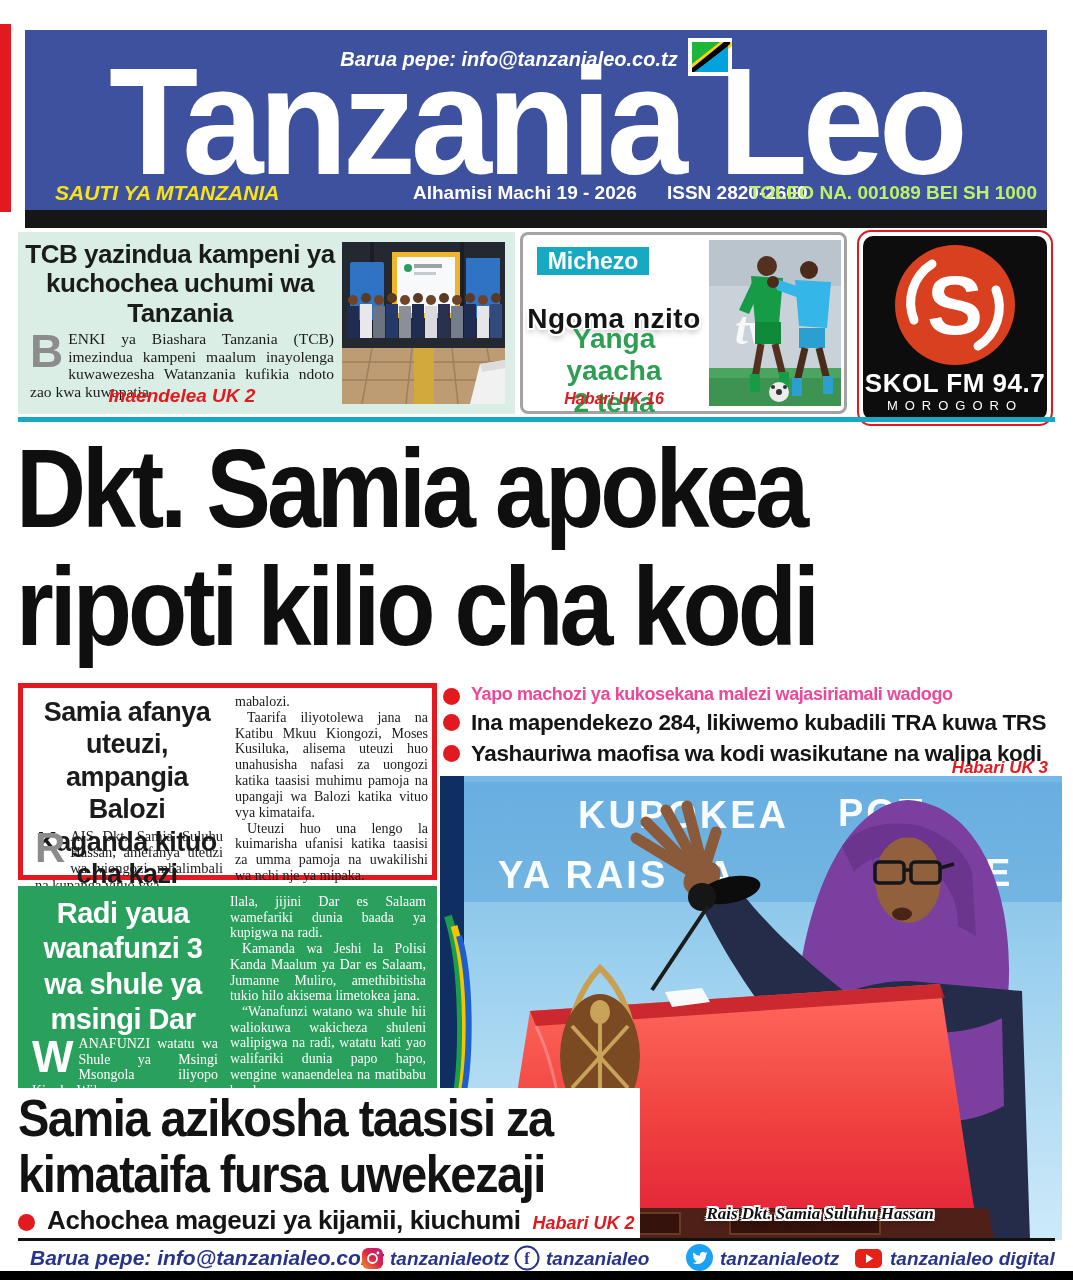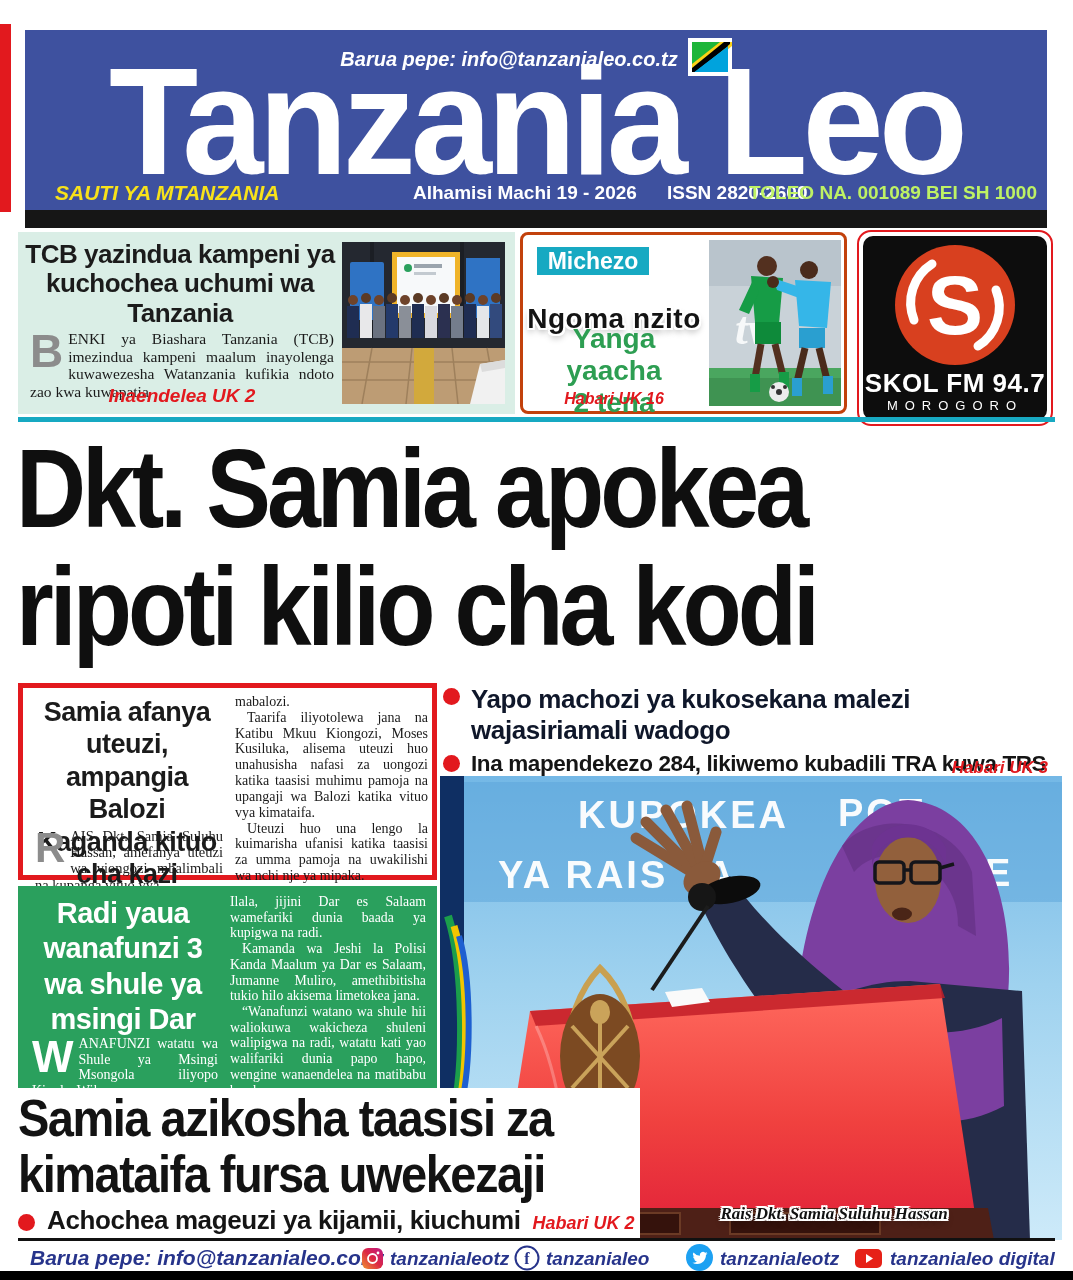--- a/index.html
+++ b/index.html
@@ -103,21 +103,21 @@
         </g>
         <rect x="0" y="106" width="163" height="56" fill="#bd9c74"></rect>
         <path d="M0,120 H163 M0,138 H163 M30,106 L20,162 M70,106 L64,162 M110,106 L116,162 M145,106 L155,162" stroke="#9e805c" stroke-width="1.5" fill="none"></path>
         <rect x="72" y="106" width="20" height="56" fill="#d2a93c"></rect>
         <polygon points="138,122 163,118 163,162 128,162" fill="#f1f1f1"></polygon>
         <polygon points="138,122 163,118 163,126 140,130" fill="#dcdcdc"></polygon>
       </svg>
     </div>
   </div>
 
-  <div class="abs" style="left:520px;top:232px;width:327px;height:182px;background:#fff;border:3px solid #c2410c;border-radius:8px;box-sizing:border-box;">
+  <div class="abs" style="left:520px;top:232px;width:327px;height:182px;background:#fff;border:3px solid #a3a3a3;border-radius:8px;box-sizing:border-box;">
     <div class="abs ctr" style="left:12px;top:10px;width:116px;height:32px;background:#17a9c2;color:#fff;font-size:23px;font-weight:800;line-height:32px;box-shadow:0 0 0 2px #fff inset;">Michezo</div>
     <div class="abs ctr outline-w" style="left:2px;top:52px;width:178px;font-size:28px;font-weight:800;color:#141414;letter-spacing:0.5px;margin-top:16px;">Ngoma nzito</div>
     <div class="abs ctr" style="left:2px;top:88px;width:178px;font-size:28px;font-weight:800;color:#2d9e52;line-height:1.15;">
       <div>Yanga yaacha</div>
       <div>2 tena</div>
     </div>
     <div class="abs ctr red-it" style="left:2px;top:155px;width:178px;font-size:16px;">Habari UK  16</div>
 
     <div class="abs" style="left:186px;top:5px;width:132px;height:166px;">
       <svg width="132" height="166" viewBox="0 0 132 166">
@@ -196,21 +196,21 @@
       <p class="p0">Ilala, jijini Dar es Salaam wamefariki dunia baada ya kupigwa na radi.</p>
       <p class="p-ind">Kamanda wa Jeshi la Polisi Kanda Maalum ya Dar es Salaam, Jumanne Muliro, amethibitisha tukio hilo akisema limetokea jana.</p>
       <p class="p-ind">“Wanafunzi watano wa shule hii waliokuwa wakicheza shuleni walipigwa na radi, watatu kati yao walifariki dunia papo hapo, wengine wanaendelea na matibabu baada ya</p>
       <div class="ctr b it" style="font-size:19px;font-family:'Liberation Sans',sans-serif;">Inaendelea UK  2</div>
     </div>
   </div>
 
   <div class="abs" style="left:443px;top:684px;width:616px;">
     <div style="display:flex;gap:11px;margin-bottom:5px;">
       <div class="bullet-dot"></div>
-      <div style="font-size:26px;font-weight:800;letter-spacing:-0.4px;color:#0f172a;">Yapo machozi ya kukosekana malezi wajasiriamali wadogo</div>
+      <div style="font-size:18px;font-weight:800;letter-spacing:-0.4px;color:#ec4899;">Yapo machozi ya kukosekana malezi wajasiriamali wadogo</div>
     </div>
     <div style="display:flex;gap:11px;margin-bottom:5px;">
       <div class="bullet-dot"></div>
       <div style="font-size:22.5px;font-weight:800;letter-spacing:-0.4px;color:#151515;">Ina mapendekezo 284, likiwemo kubadili TRA kuwa TRS</div>
     </div>
     <div style="display:flex;gap:11px;">
       <div class="bullet-dot"></div>
       <div style="font-size:22.5px;font-weight:800;letter-spacing:-0.4px;color:#151515;">Yashauriwa maofisa wa kodi wasikutane na walipa kodi</div>
     </div>
   </div>
@@ -283,21 +283,21 @@
         <line x1="188" y1="250" x2="132" y2="312"></line>
       </g>
       <ellipse cx="160" cy="236" rx="10" ry="12" fill="#caa35a"></ellipse>
       <path d="M134,320 q26,14 52,0" stroke="#caa35a" stroke-width="4" fill="none"></path>
       <polygon points="48,432 548,432 554,464 40,464" fill="#4e2017"></polygon>
       <rect x="110" y="437" width="130" height="21" fill="#35120c" stroke="#6b3a25" stroke-width="2"></rect>
       <rect x="290" y="437" width="150" height="21" fill="#35120c" stroke="#6b3a25" stroke-width="2"></rect>
       <path d="M96,250 C120,300 130,380 125,438" stroke="#ffffff" stroke-width="3" opacity="0.25" fill="none"></path>
     </svg>
     
-    <div class="abs serif b it outline-w" style="left:200px;top:428px;width:360px;text-align:center;font-size:17px;color:#111;padding-left:14px;">Rais Dkt. Samia Suluhu Hassan</div>
+    <div class="abs serif b it outline-w" style="left:200px;top:428px;width:360px;text-align:center;font-size:17px;color:#111;">Rais Dkt. Samia Suluhu Hassan</div>
   </div>
 
   <div class="abs" style="left:0;top:1088px;width:640px;height:152px;background:#fff;">
     <div class="abs" style="left:18px;top:2px;width:620px;transform:scaleY(1.12);transform-origin:top left;
                 font-size:47px;font-weight:bold;letter-spacing:-1.5px;line-height:1.06;color:#131313;">
       <div>Samia azikosha taasisi za</div>
       <div>kimataifa fursa uwekezaji</div>
     </div>
     <div class="abs" style="left:18px;top:117px;display:flex;align-items:baseline;gap:12px;">
       <div class="bullet-dot" style="align-self:center;"></div>

